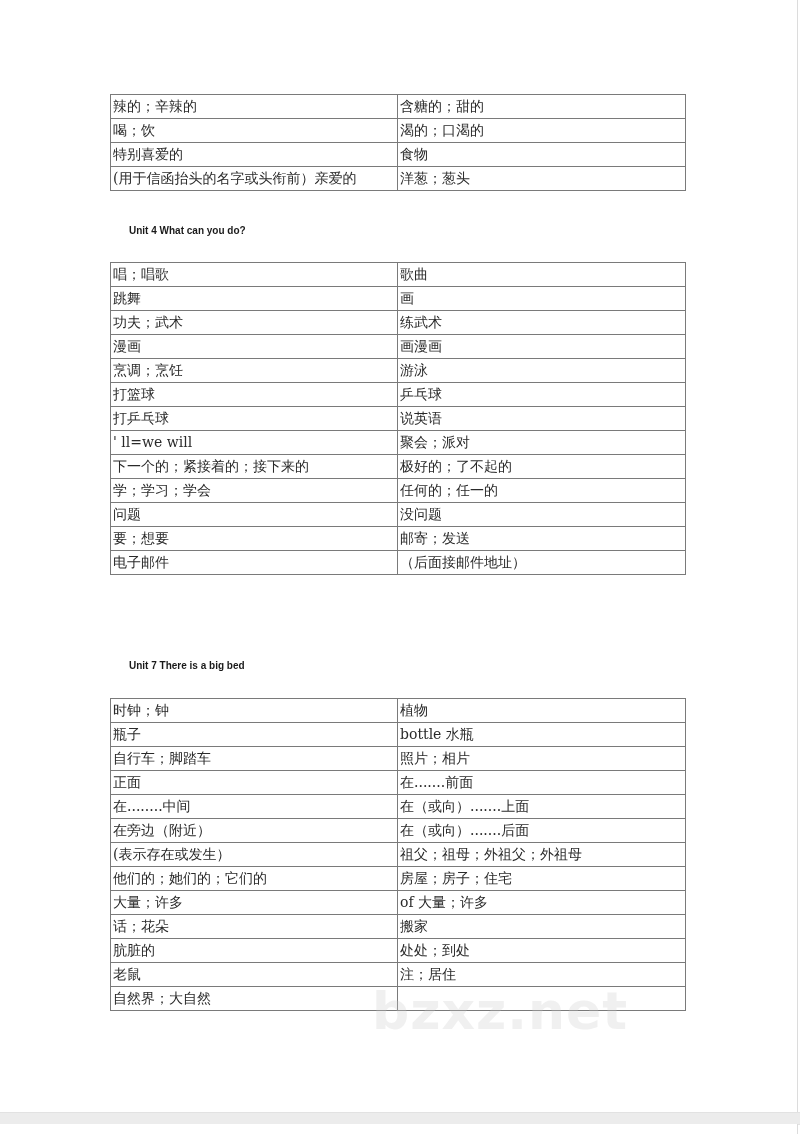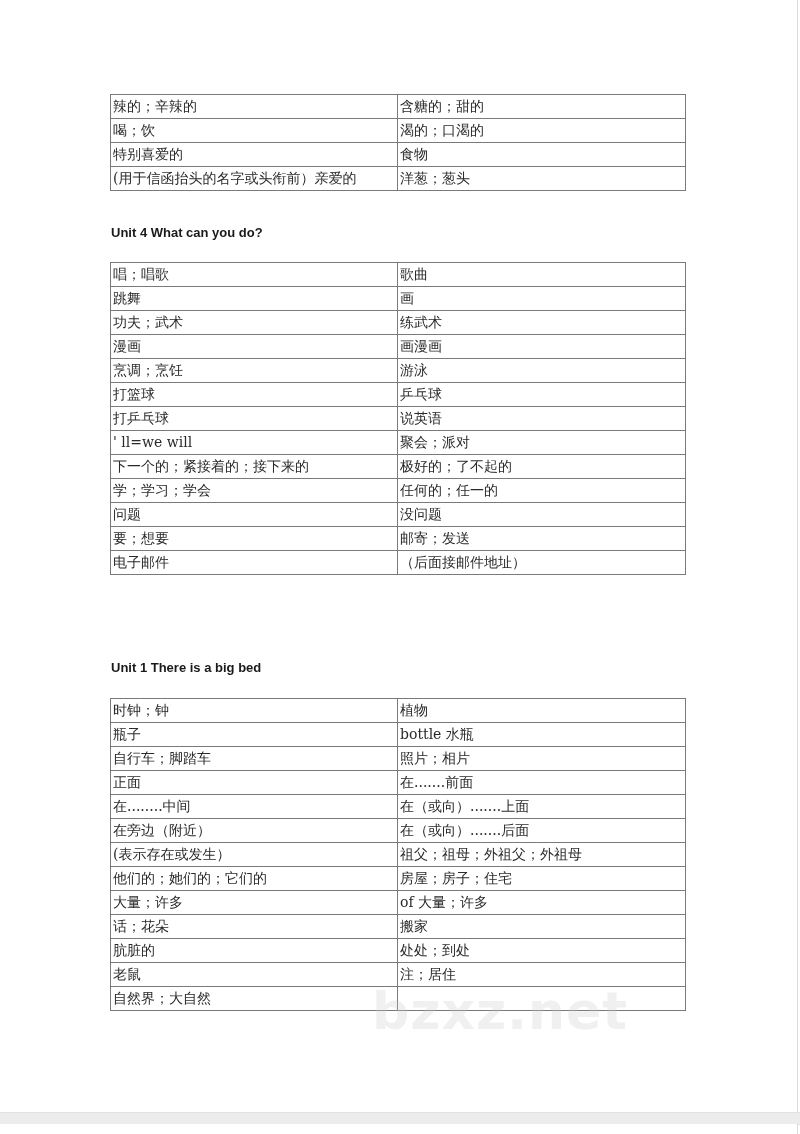--- a/index.html
+++ b/index.html
@@ -58,24 +58,24 @@
       line-height: 23px;
       white-space: nowrap;
       overflow: hidden;
       color: #2a2a2a;
       vertical-align: middle;
     }
     table.vocab col.c1 { width: 287px; }
     table.vocab col.c2 { width: 288px; }
     .unit-heading {
       position: absolute;
-      left: 111px;
+      left: 129px;
       font-family: "Liberation Sans", "DejaVu Sans", sans-serif;
       font-weight: bold;
-      font-size: 13px;
+      font-size: 10px;
       color: #1a1a1a;
       margin: 0;
     }
     #table-top { top: 66px; margin-top: 28px; }
     #heading-unit4 { top: 225px; }
     #table-unit4 { top: 262px; padding-left: 8px; }
     #heading-unit5 { top: 660px; }
     #table-unit5 { top: 698px; }
     .watermark {
       position: absolute;
@@ -177,21 +177,21 @@
         <td>要；想要</td>
         <td>邮寄；发送</td>
       </tr>
       <tr>
         <td>电子邮件</td>
         <td>（后面接邮件地址）</td>
       </tr>
     </tbody>
   </table>
 
-  <h3 class="unit-heading" id="heading-unit5">Unit 1 There is a big bed</h3>
+  <h3 class="unit-heading" id="heading-unit5">Unit 7 There is a big bed</h3>
 
   <table class="vocab" id="table-unit5">
     <colgroup>
         <col class="c1">
         <col class="c2">
       </colgroup>
     <tbody>
       <tr>
         <td>时钟；钟</td>
         <td>植物</td>

